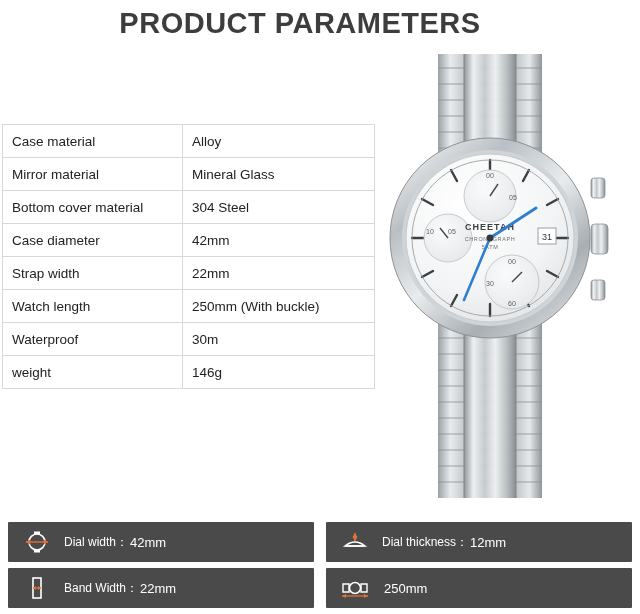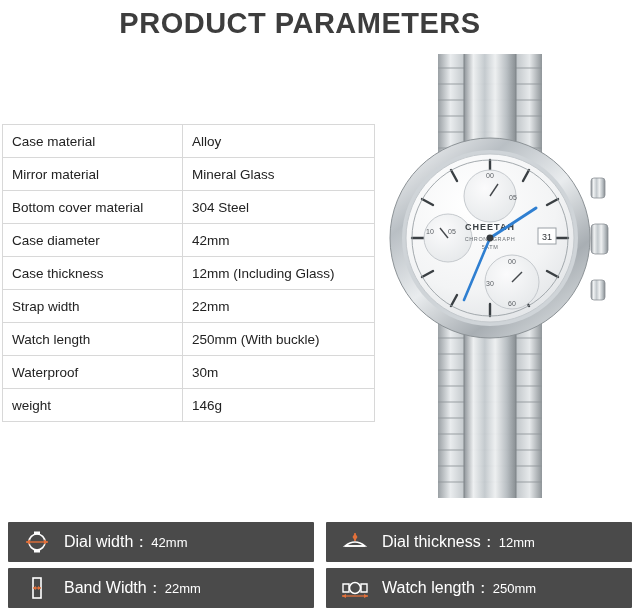--- a/index.html
+++ b/index.html
@@ -91,21 +91,21 @@
   }
   .info-ico {
     width: 34px;
     height: 26px;
     margin-right: 10px;
     display: flex;
     align-items: center;
     justify-content: center;
     flex: 0 0 auto;
   }
-  .info-label { color: #ffffff; font-size: 16px; }
+  .info-label { color: #ffffff; font-size: 12px; }
   .info-value { color: #ffffff; font-size: 13px; margin-left: 2px; }
 </style>
 </head>
 <body>
 
 <div id="page">
 
   <div class="title-wrap">
     <div class="title">PRODUCT PARAMETERS</div>
   </div>
@@ -120,24 +120,20 @@
         <td class="k">Mirror material</td>
         <td class="v">Mineral Glass</td>
       </tr>
       <tr>
         <td class="k">Bottom cover material</td>
         <td class="v">304 Steel</td>
       </tr>
       <tr>
         <td class="k">Case diameter</td>
         <td class="v">42mm</td>
-      </tr>
-      <tr>
-        <td class="k">Case thickness</td>
-        <td class="v">12mm (Including Glass)</td>
       </tr>
       <tr>
         <td class="k">Strap width</td>
         <td class="v">22mm</td>
       </tr>
       <tr>
         <td class="k">Watch length</td>
         <td class="v">250mm (With buckle)</td>
       </tr>
       <tr>
@@ -348,19 +344,18 @@
       <span class="info-ico">
         <svg width="30" height="24" viewBox="0 0 30 24">
           <circle cx="15" cy="12" r="5.5" fill="none" stroke="#ffffff" stroke-width="1.5"></circle>
           <path d="M3 8 h6 v8 h-6 z" fill="none" stroke="#ffffff" stroke-width="1.4"></path>
           <path d="M21 8 h6 v8 h-6 z" fill="none" stroke="#ffffff" stroke-width="1.4"></path>
           <line x1="2" y1="20" x2="28" y2="20" stroke="#e2703a" stroke-width="1.3"></line>
           <path d="M2 20 l4 -2 v4 z" fill="#e2703a"></path>
           <path d="M28 20 l-4 -2 v4 z" fill="#e2703a"></path>
         </svg>
       </span>
-      <span class="info-label">Watch length：</span>
       <span class="info-value">250mm</span>
     </div>
 
   </div>
 
 </div>
 
 </body></html>

